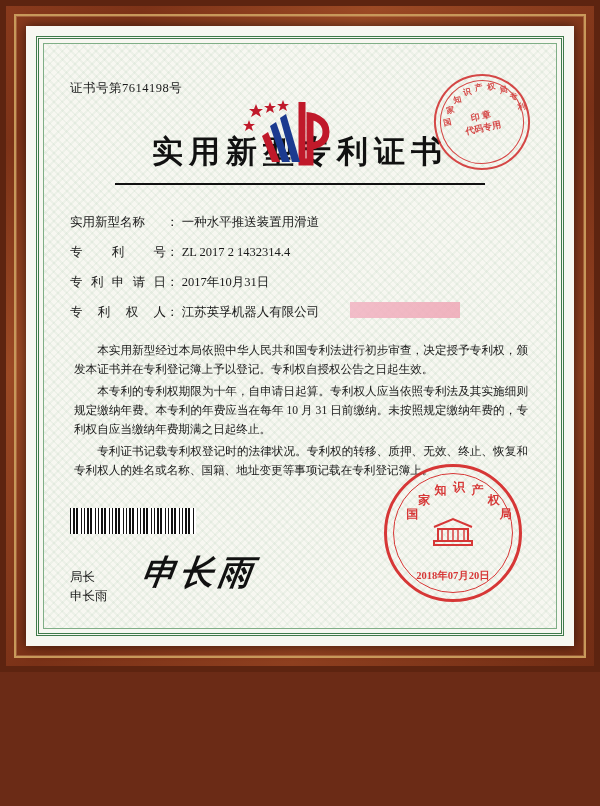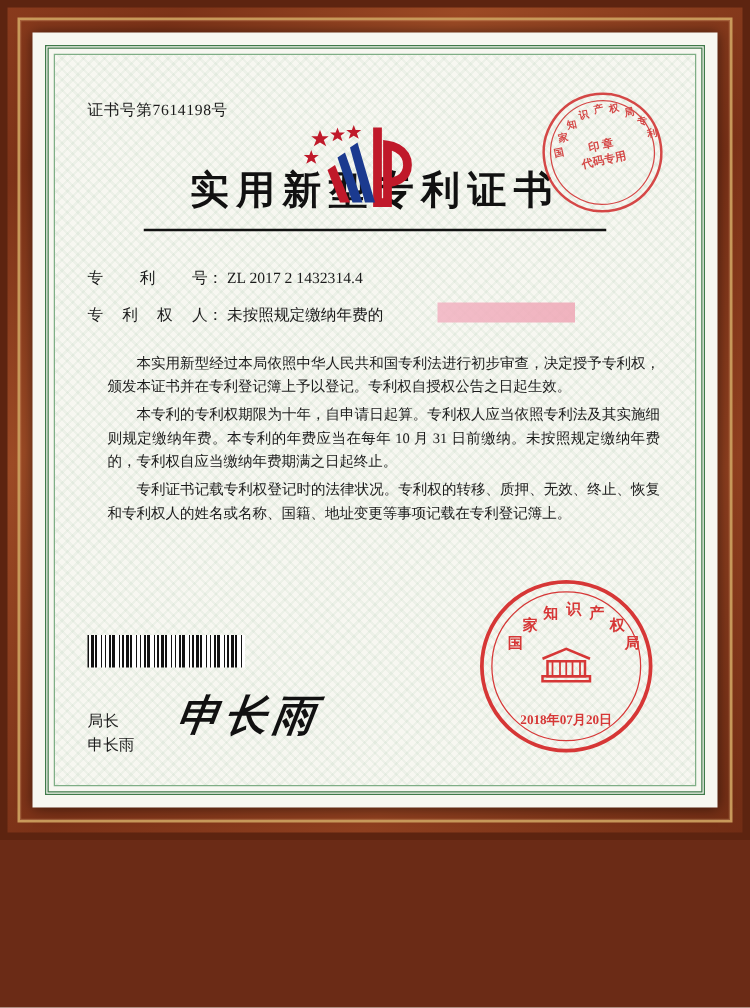--- a/index.html
+++ b/index.html
@@ -96,21 +96,21 @@
   .redact{
     position:absolute;top:5px;height:16px;
     background:linear-gradient(90deg,#f2b9c6,#e89aa9);
     opacity:.85;
   }
   .redact.r1{left:280px;width:110px;background:linear-gradient(90deg,#f2b3c2,#efa7b6);}
   .redact.r2{left:128px;width:132px;background:linear-gradient(90deg,#9fc9e8,#8fbfe2);}
   .body-text{
     margin:14px 16px 0 14px;font-size:11.6px;line-height:19px;text-align:justify;
   }
-  .body-text p{margin:0 0 3px 16px;text-indent:2em;}
+  .body-text p{margin:0 0 3px 4px;text-indent:2em;}
   .barcode{
     position:absolute;left:14px;bottom:92px;width:126px;height:26px;
     background:repeating-linear-gradient(90deg,
       #111 0 1px,#fff 1px 3px,#111 3px 5px,#fff 5px 6px,#111 6px 8px,#fff 8px 11px,
       #111 11px 12px,#fff 12px 14px);
   }
   .signature-block{
     position:absolute;left:14px;bottom:20px;font-size:12.5px;line-height:19px;
   }
   .sign-img{
@@ -186,26 +186,34 @@
           <span style="transform:rotate(72deg) translate(0,-40px) rotate(-72deg)">利</span>
         </div>
         <div class="st-center">印&nbsp;章<br>代码专用</div>
       </div>
 
       <div class="title">实用新型专利证书</div>
       <div class="title-rule"></div>
 
       <div class="fields">
         <div class="field">
+          <span class="fl fl-spread">实用新型名称</span>：
+          <span class="fv">一种水平推送装置用滑道</span>
+        </div>
+        <div class="field">
           <span class="fl fl-spread j">专利号</span>：
           <span class="fv">ZL 2017 2 1432314.4</span>
         </div>
         <div class="field">
+          <span class="fl fl-spread j">专利申请日</span>：
+          <span class="fv">2017年10月31日</span>
+        </div>
+        <div class="field">
           <span class="fl fl-spread j">专利权人</span>：
-          <span class="fv">未按照规定缴纳年费的</span>
+          <span class="fv">江苏英孚机器人有限公司</span>
           <span class="redact r1"></span>
         </div>
       </div>
 
       <div class="body-text">
         <p>本实用新型经过本局依照中华人民共和国专利法进行初步审查，决定授予专利权，颁发本证书并在专利登记簿上予以登记。专利权自授权公告之日起生效。</p>
         <p>本专利的专利权期限为十年，自申请日起算。专利权人应当依照专利法及其实施细则规定缴纳年费。本专利的年费应当在每年 10 月 31 日前缴纳。未按照规定缴纳年费的，专利权自应当缴纳年费期满之日起终止。</p>
         <p>专利证书记载专利权登记时的法律状况。专利权的转移、质押、无效、终止、恢复和专利权人的姓名或名称、国籍、地址变更等事项记载在专利登记簿上。</p>
       </div>
 

